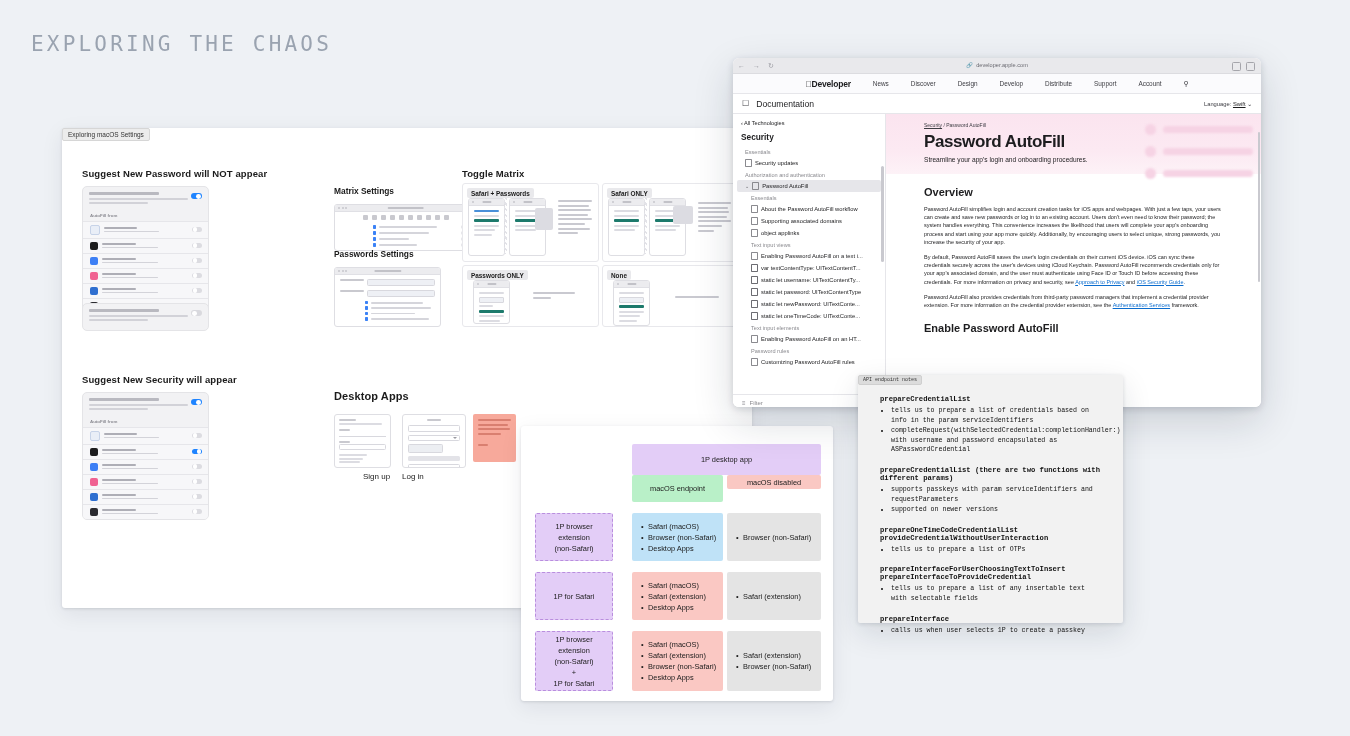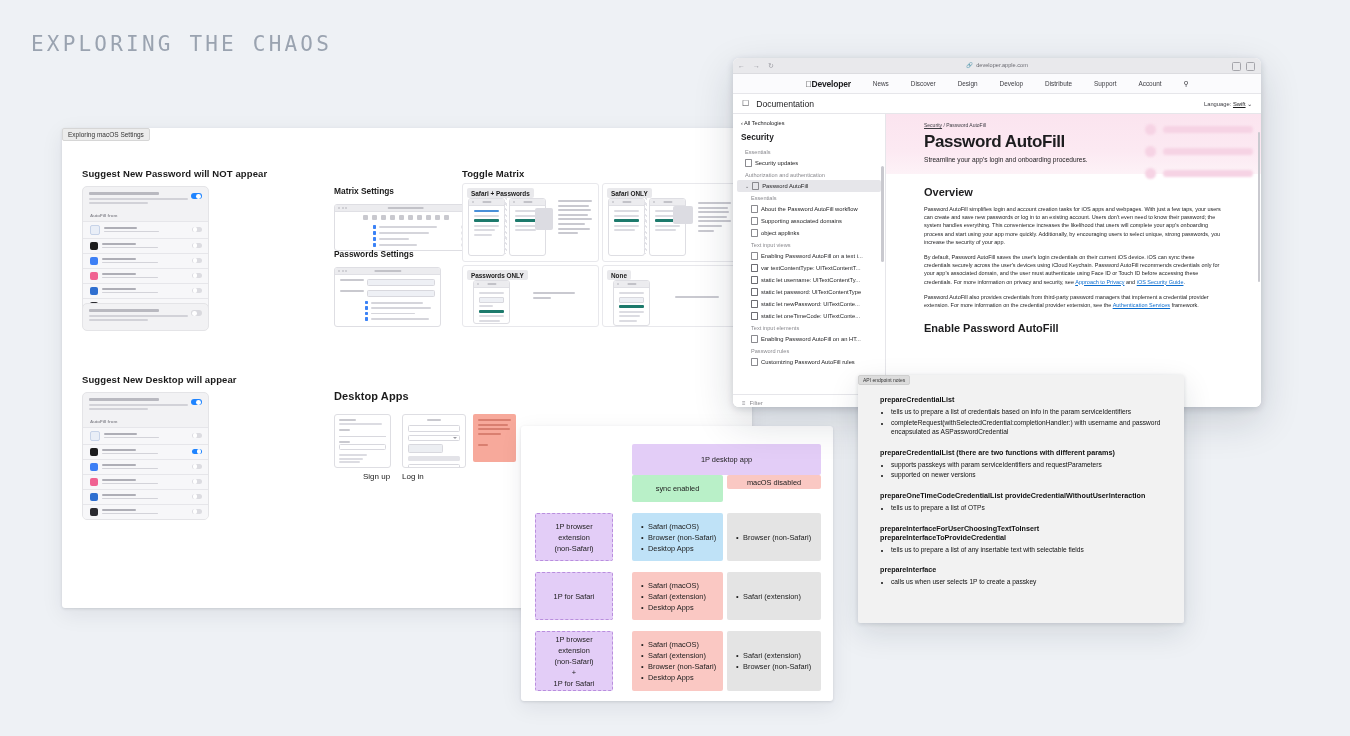--- a/index.html
+++ b/index.html
@@ -124,22 +124,22 @@
   .hero-deco .r b{width:11px;height:11px;border-radius:50%;background:#f6d3e4;display:block;filter:blur(1.2px);}
   .hero-deco .r s{flex:1;height:7px;border-radius:4px;background:#f6d3e4;display:block;filter:blur(1.2px);}
   .doc-body{padding:12px 0 0 38px;}
   .doc-body h2{margin:0 0 7px 0;font-size:11px;font-weight:600;color:#1d1d1f;}
   .doc-body h3{margin:13px 0 6px 0;font-size:11px;font-weight:600;color:#1d1d1f;}
   .doc-body p{margin:0 0 7px 0;font-size:5.5px;line-height:8.2px;color:#1d1d1f;width:298px;}
   .doc-body a{color:#0a6cce;}
   .sf-sb{position:absolute;right:1px;top:18px;width:2.5px;height:150px;border-radius:2px;background:#c9c9cf;}
   .side-sb{position:absolute;right:1.5px;top:52px;width:2.5px;height:96px;border-radius:2px;background:#c9c9cf;}
   
-  #notes{position:absolute;left:858px;top:375px;width:326px;height:248px;background:#f2f2f2;
-     border-radius:2px;box-shadow:0 1px 4px rgba(20,30,50,.14),0 10px 30px rgba(20,30,50,.12);}
+  #notes{position:absolute;left:858px;top:375px;width:265px;height:248px;background:#f2f2f2;
+     border-radius:2px;box-shadow:0 1px 4px rgba(20,30,50,.14),0 10px 30px rgba(20,30,50,.12);font-family:Liberation Mono, monospace;}
   #notes .nl{position:absolute;top:0px;left:0px;background:#dcdcdc;border:1px solid #cfcfcf;
      border-radius:2px;font-size:5px;color:#333;padding:1px 4px;}
   .notes-in{padding:20px 22px 0 22px;}
   .nh{font-size:7.2px;font-weight:700;color:#111;margin:0 0 3px 0;}
   .notes-in ul{margin:0 0 11px 0;padding:0 0 0 11px;}
   .notes-in li{font-size:6.6px;line-height:9.6px;color:#111;margin-bottom:1px;}
   .notes-in li::marker{font-size:6px;}
 </style>
 </head>
 <body>
@@ -226,21 +226,21 @@
     <div class="set-top">
         <div class="t1"></div>
         <div class="t2"></div>
         <div class="t3"></div>
         <span class="sw">
           <i></i>
         </span>
       </div>
   </div>
 
-  <div class="sect-h" style="left:20px;top:246px;">Suggest New Desktop will appear</div>
+  <div class="sect-h" style="left:20px;top:246px;">Suggest New Security will appear</div>
   <div class="set-panel" style="left:20px;top:264px;width:125px;">
     <div class="set-top">
         <div class="t1"></div>
         <div class="t2"></div>
         <div class="t3"></div>
         <span class="sw on">
           <i></i>
         </span>
       </div>
     <div class="grp-t">AutoFill from</div>
@@ -532,21 +532,21 @@
       <i style="width:96%"></i>
       <i style="width:70%"></i>
     <i style="width:30%;margin-top:9px"></i>
   </div>
 </div>
 
 <div class="frame" id="matrixboard">
   <div class="mtable">
 
     <div class="mcell ctr" style="left:97px;top:0px;width:189px;height:31px;background:#e3cdf7;">1P desktop app</div>
-    <div class="mcell ctr" style="left:97px;top:31px;width:91px;height:27px;background:#b9f0c8;">sync enabled</div>
+    <div class="mcell ctr" style="left:97px;top:31px;width:91px;height:27px;background:#b9f0c8;">macOS endpoint</div>
     <div class="mcell ctr" style="left:192px;top:31px;width:94px;height:14px;background:#fac8c3;">macOS disabled</div>
 
     <div class="mcell ctr dashed" style="left:0px;top:69px;width:78px;height:48px;background:#e3cdf7;white-space:pre-line;line-height:11px;">1P browser extension
 (non-Safari)</div>
     <div class="mcell" style="left:97px;top:69px;width:91px;height:48px;background:#bfe2f7;">
       <ul>
           <li>Safari (macOS)</li>
           <li>Browser (non-Safari)</li>
           <li>Desktop Apps</li>
         </ul>

